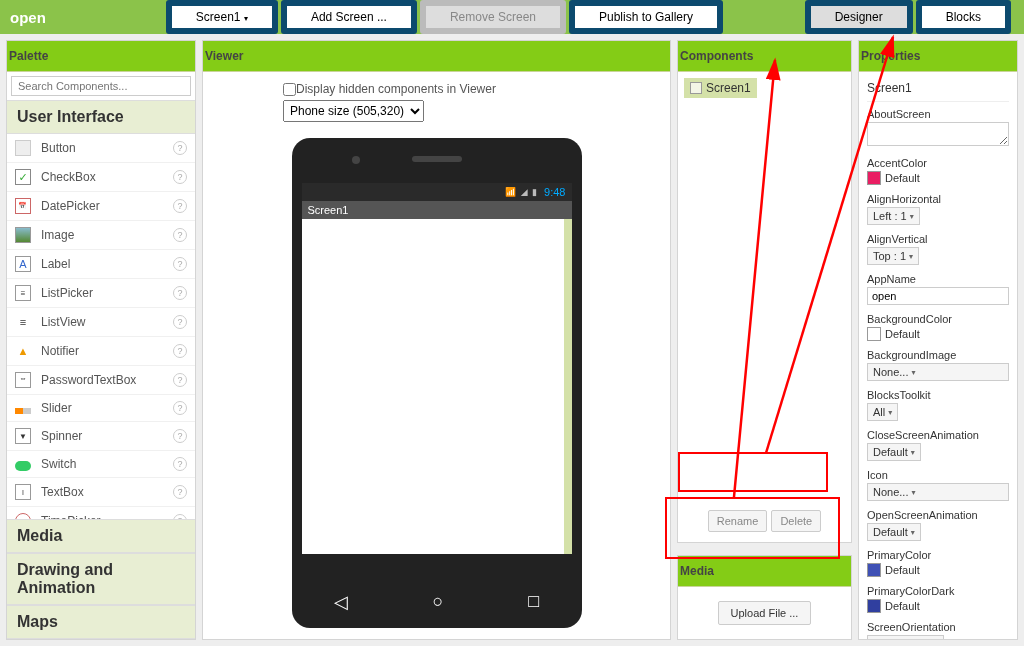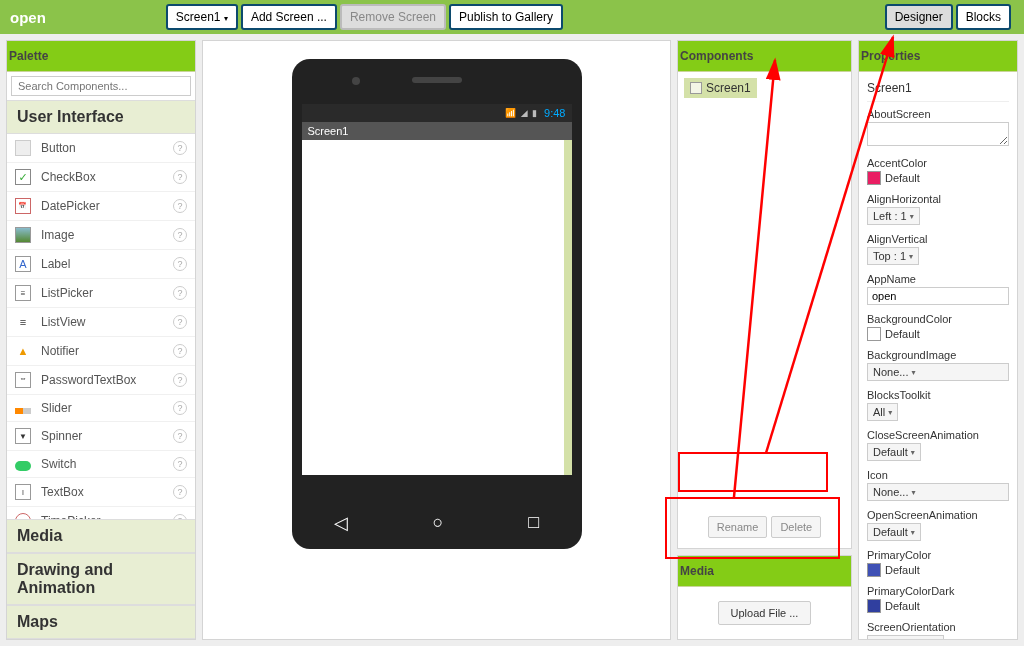--- a/index.html
+++ b/index.html
@@ -1,20 +1,20 @@
 <!DOCTYPE html>
 <html><head>
 <meta charset="utf-8">
 <style>
 * { box-sizing: border-box; margin: 0; padding: 0; }
 body { font-family: Arial, sans-serif; font-size: 13px; color: #333; background: #eee; width: 1024px; height: 646px; overflow: hidden; position: relative; }
 
 .topbar { background: #8bc34a; height: 34px; display: flex; align-items: center; padding: 0 10px; }
 .topbar .title { color: #fff; font-weight: bold; font-size: 15px; margin-right: 120px; }
-.btn { background: #fff; border: 2px solid #0c4a6e; border-radius: 3px; padding: 4px 8px; font-size: 12px; margin-right: 3px; cursor: pointer; }
+.btn { background: #fff; border: 6px solid #0c4a6e; border-radius: 3px; padding: 4px 24px; font-size: 12px; margin-right: 3px; cursor: pointer; }
 .btn.disabled { background: #ddd; color: #888; border-color: #bbb; }
 .topbar .right { margin-left: auto; display: flex; align-items: center; }
 .topbar .right .btn.active { background: #ddd; }
 
 .main { display: flex; padding: 6px; gap: 6px; height: 612px; }
 
 .panel { background: #fff; border: 1px solid #d4d4d4; display: flex; flex-direction: column; }
 .panel-header { background: #84cc16; padding: 8px 2px; font-weight: bold; font-size: 12px; color: #444; border-bottom: 1px solid #c9d49a; }
 
 .palette { width: 190px; height: 100%; }
@@ -33,21 +33,21 @@
 .viewer-controls select { margin-top: 4px; font-size: 12px; padding: 2px; }
 .phone { width: 290px; height: 490px; background: #222; border-radius: 18px; margin: 8px auto 0; position: relative; padding: 45px 10px 50px; }
 .phone .speaker { position: absolute; top: 18px; left: 50%; transform: translateX(-50%); width: 50px; height: 6px; background: #444; border-radius: 3px; }
 .phone .camera { position: absolute; top: 18px; left: 60px; width: 8px; height: 8px; background: #444; border-radius: 50%; }
 .phone .status { background: #2a2a2a; height: 18px; display: flex; align-items: center; justify-content: flex-end; padding: 0 6px; color: #0af; font-size: 11px; }
 .phone .status .icons { color: #bbb; font-size: 9px; margin-right: 6px; letter-spacing: 1px; }
 .phone .titlebar { background: #555; color: #fff; padding: 3px 6px; font-size: 11px; }
 .phone .screen { background: #fff; height: 335px; border-right: 8px solid #d4e1a8; }
 .phone .nav { position: absolute; bottom: 15px; left: 0; right: 0; display: flex; justify-content: space-around; color: #fff; font-size: 18px; }
 
-.rightcol { width: 175px; display: flex; flex-direction: column; gap: 6px; height: 100%; border-radius: 7px; }
+.rightcol { width: 175px; display: flex; flex-direction: column; gap: 12px; height: 100%; border-radius: 7px; }
 .components { display: flex; flex-direction: column; }
 .comp-tree { flex: 1; padding: 6px; }
 .comp-item { background: #d4e1a8; padding: 3px 6px; font-size: 12px; display: inline-flex; align-items: center; gap: 4px; }
 .comp-item .sq { width: 12px; height: 12px; border: 1px solid #999; background: #f3f5e6; }
 .comp-actions { padding: 10px; display: flex; justify-content: center; gap: 4px; }
 .sbtn { background: #f5f5f5; border: 1px solid #ccc; padding: 4px 8px; font-size: 11px; color: #888; border-radius: 2px; cursor: pointer; }
 
 .media { }
 .media-body { padding: 14px; display: flex; justify-content: center; }
 
@@ -162,21 +162,29 @@
           <span class="help">?</span>
         </div>
 
     </div>
     <div class="drawer">Media</div>
     <div class="drawer">Drawing and Animation</div>
     <div class="drawer">Maps</div>
   </div>
 
   <div class="panel viewer">
+    <div class="panel-header">Viewer</div>
     <div class="viewer-body">
+      <div class="viewer-controls">
+        <label>
+            <input type="checkbox" style=""> 
+            <span>Display hidden components in Viewer</span>
+          </label>
+        <select><option>Phone size (505,320)</option></select>
+      </div>
       <div class="phone">
         <div class="camera"></div>
         <div class="speaker"></div>
         <div class="status">
           <span class="icons">📶 ◢ ▮</span>
           <span>9:48</span>
         </div>
         <div class="titlebar">Screen1</div>
         <div class="screen"></div>
         <div class="nav">

